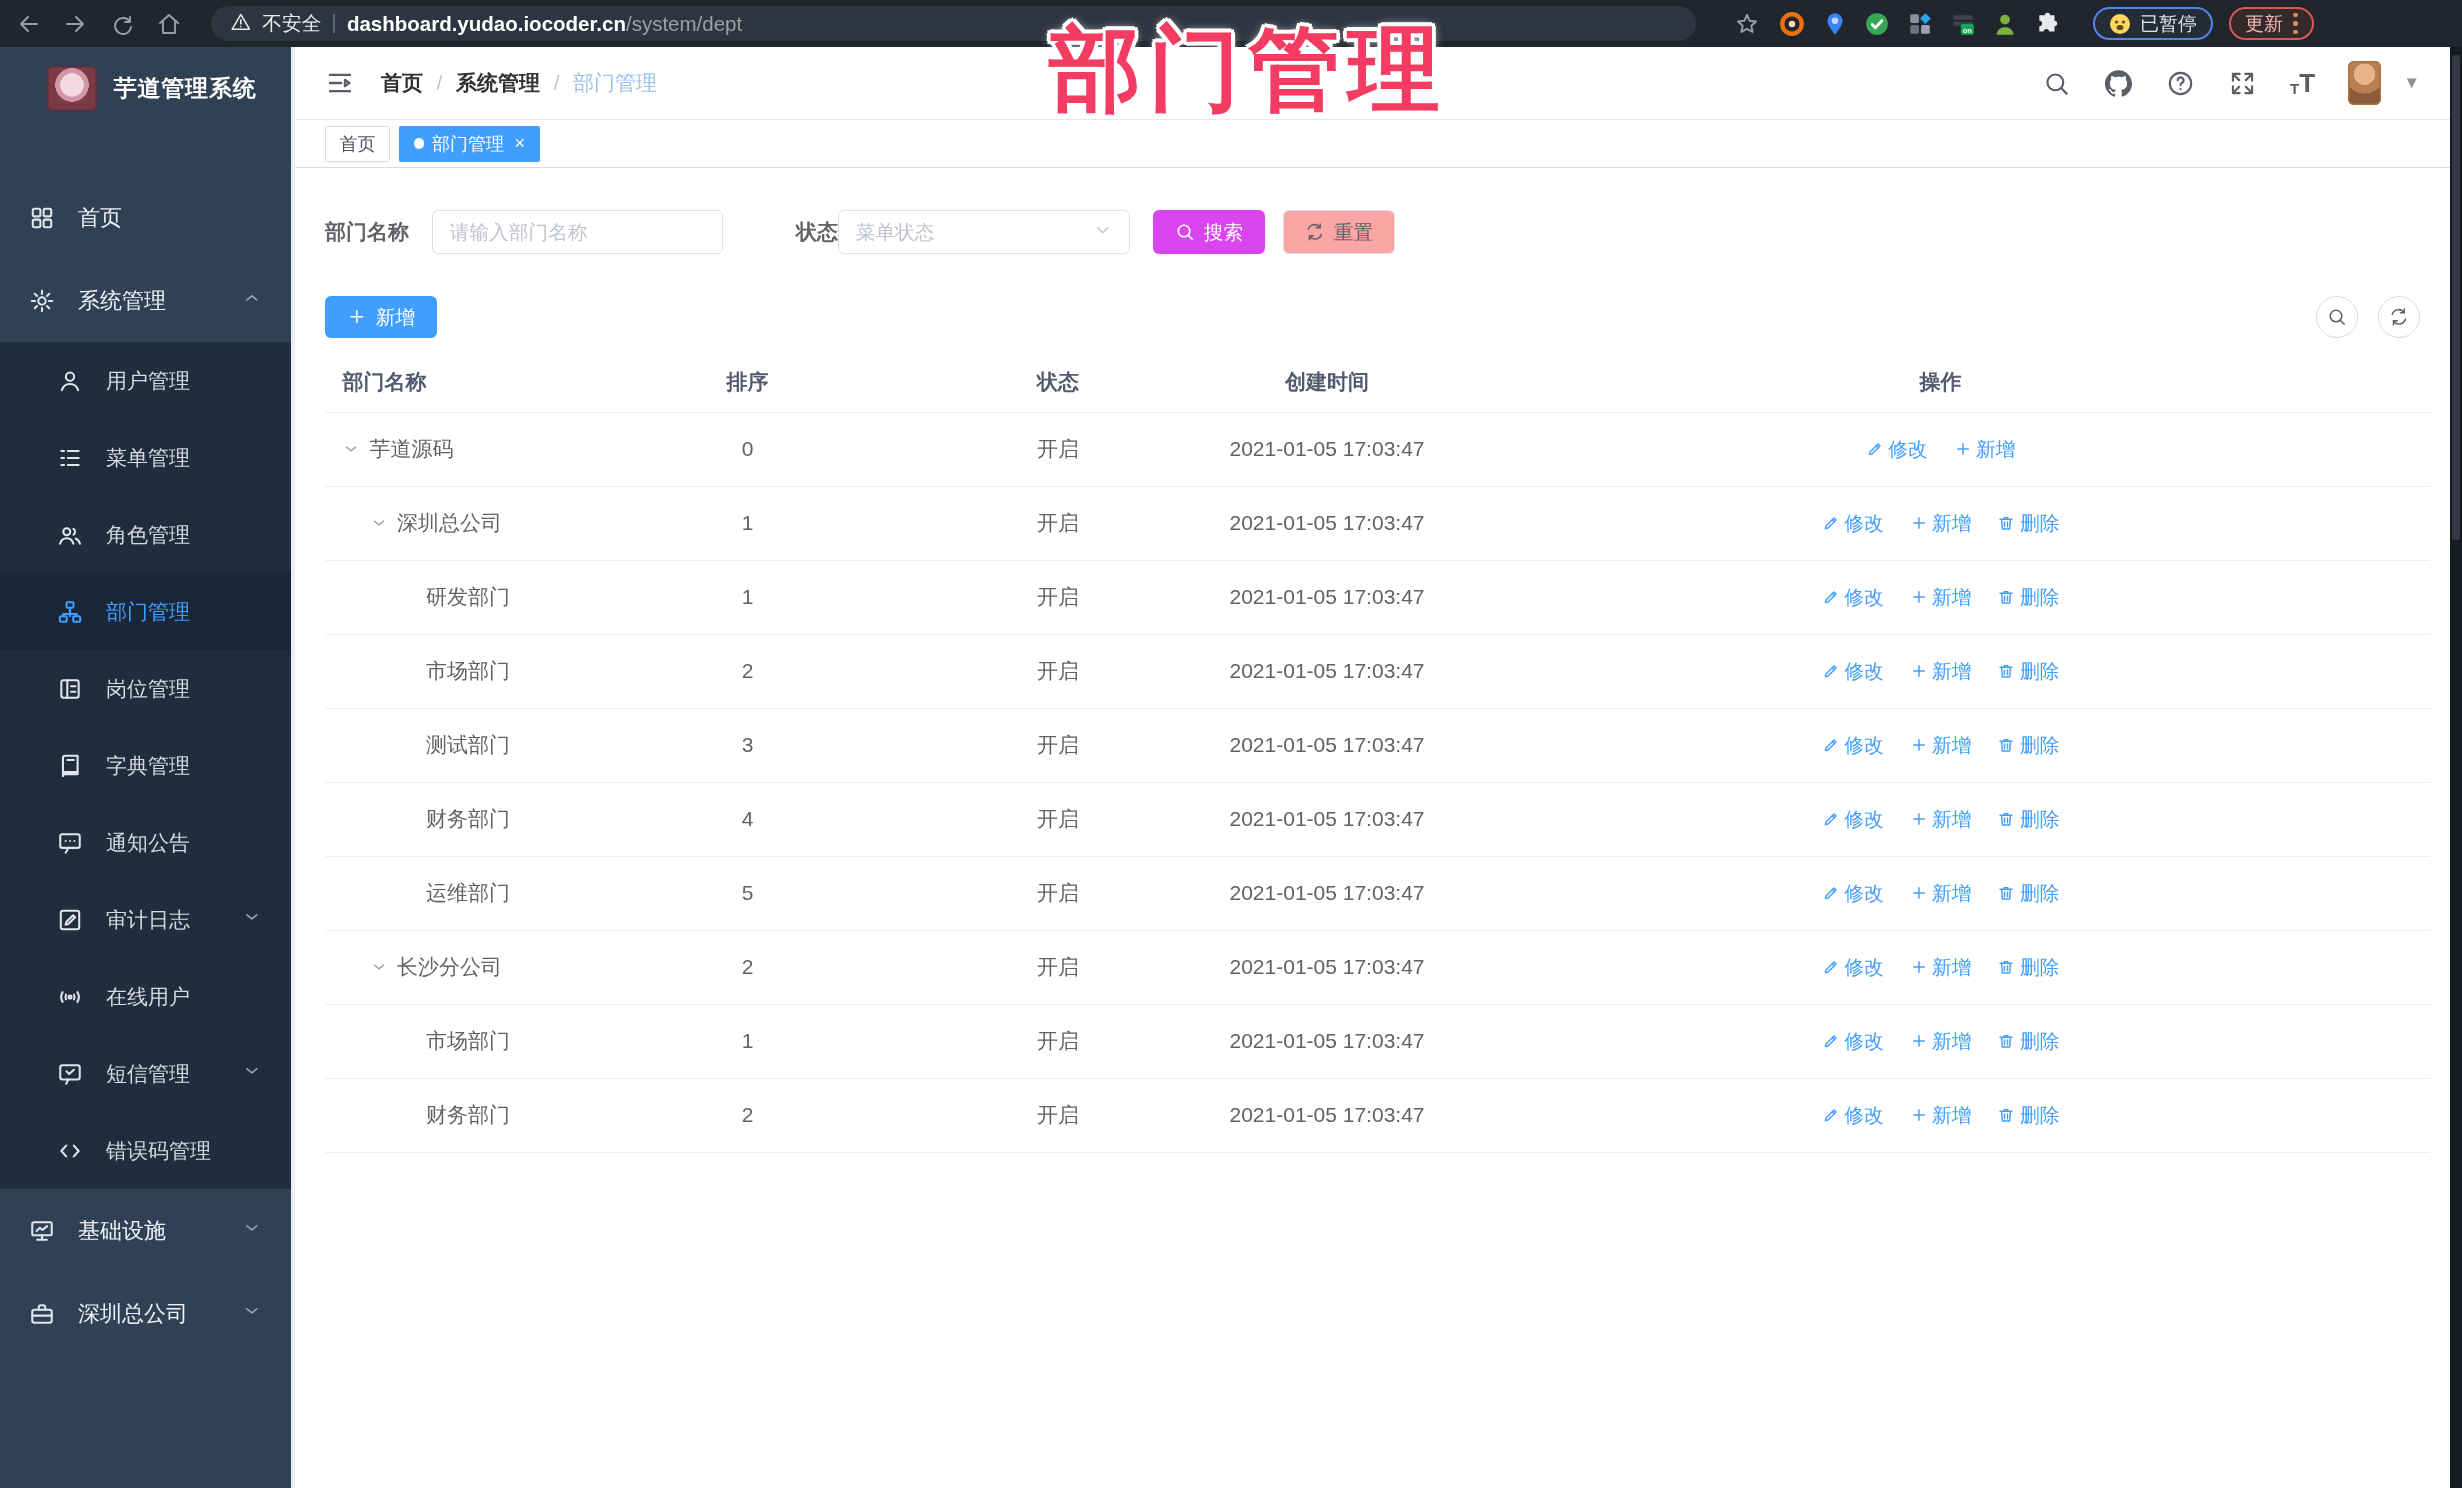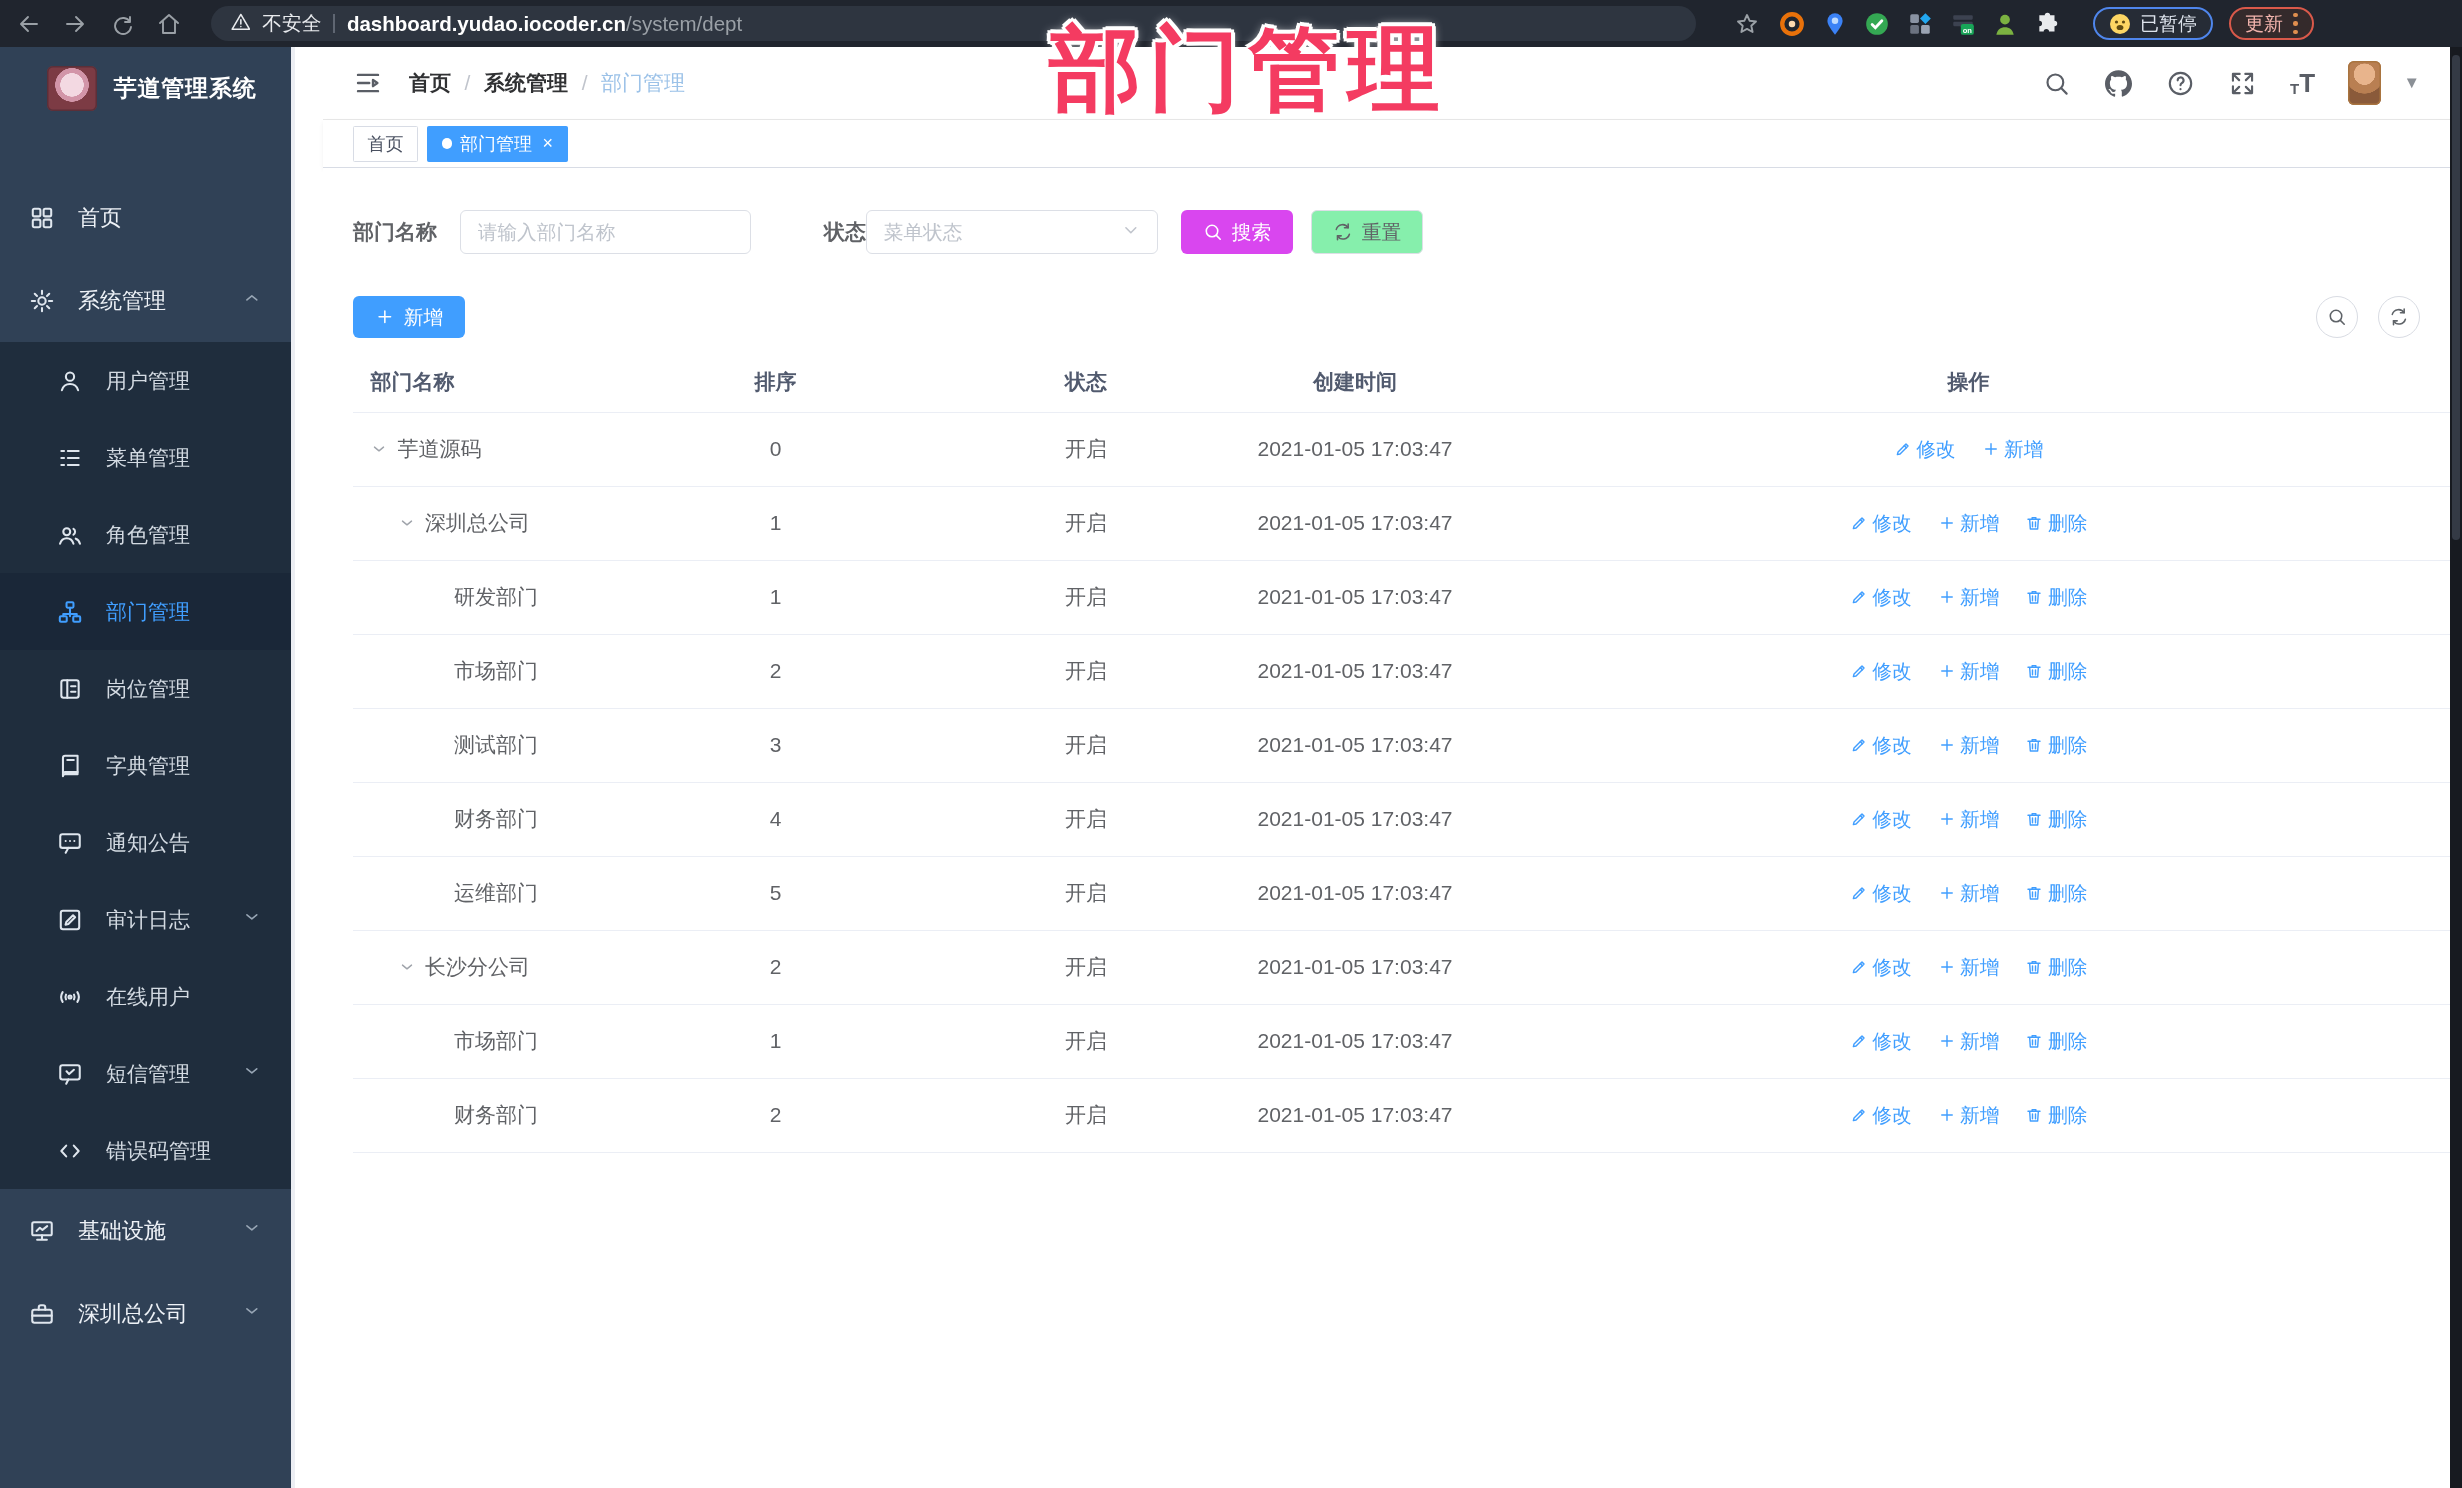--- a/index.html
+++ b/index.html
@@ -20,21 +20,21 @@
   .addr-url { font-size:20.5px; white-space:nowrap; color:#fff; font-weight:600; }
   .addr-url .path { color:#9aa0a6; font-weight:400; }
   .ext-ic { width:26px; height:26px; display:flex; align-items:center; justify-content:flex-start; flex:0 0 auto; position:relative; }
   .pill { height:33px; border-radius:16.7px; display:flex; align-items:center; gap:7.6px; padding:0 13.6px; flex:0 0 auto; }
   .paused-pill { border:2.3px solid #4f86ec; background:#262c36; color:#dde3ec; font-size:19px; }
   .update-pill { border:2.3px solid #d9594a; background:#342a2b; color:#f1b3ac; font-size:19px; gap:10.6px; }
   .kebab { display:flex; flex-direction:column; gap:3.8px; }
   .kebab i { width:4.5px; height:4.5px; border-radius:50%; background:#e08f4f; }
 
   
-  .shell { position:absolute; left:0; top:47px; width:2462px; height:1441px; display:flex;gap:28px; }
+  .shell { position:absolute; left:0; top:47px; width:2462px; height:1441px; display:flex; }
 
   
   .sidebar { width:295px; height:100%; background:#304156; flex:0 0 auto; position:relative; color:#cfd7e0; }
   .sidebar::after { content:""; position:absolute; right:0; top:0; width:4.5px; height:100%; background:#eceef3; }
   .logo-row { height:83px; display:flex; align-items:center; gap:16.7px; padding:0 0 0 47px; }
   .logo-img { width:50px; height:45px; border-radius:6px; flex:0 0 auto;
     background: radial-gradient(circle at 50% 42%, #f3d9e2 0 32%, #d295a8 33% 46%, #7c3b44 47% 100%);
     box-shadow: inset 0 0 0 1.5px #5c2f38; }
   .logo-title { color:#fff; font-size:23px; font-weight:700; letter-spacing:0.8px; }
   .menu { position:absolute; top:129px; left:0; right:4.5px; }
@@ -83,21 +83,21 @@
   .inp { height:44px; border:1.5px solid #dcdfe6; border-radius:6px; background:#fff; display:flex; align-items:center;
     padding:0 16.7px; color:#bfc4cc; font-size:19.7px; }
   .inp input { border:none; outline:none; width:100%; font-size:19.7px; color:#606266; font-family:inherit; }
   .inp input::placeholder { color:#bfc4cc; }
   .sel { justify-content:space-between; cursor:pointer; }
   .sel .sel-caret { color:#c0c4cc; } .sel .sel-caret svg { width:19.7px; height:19.7px; }
   .btn { height:44px; border-radius:6px; display:inline-flex; align-items:center; justify-content:center; gap:9px;
     font-size:19.7px; cursor:pointer; border:1.5px solid transparent; padding:0 21px; }
   .btn svg { width:19.7px; height:19.7px; }
   .btn-search { background:#d946ef; color:#fff; }
-  .btn-reset { background:#86efac; color:#606266; border-color:#dcdfe6; }
+  .btn-reset { background:#fca5a5; color:#606266; border-color:#dcdfe6; }
   .btn-add { background:#409EFF; color:#fff; height:42px; }
   .toolbar-row { margin-top:42px; display:flex; align-items:center; }
   .circle-btns { margin-left:auto; display:flex; gap:19.7px; margin-right:12px; }
   .c-btn { width:42px; height:42px; border-radius:50%; border:1.5px solid #d9dce3; background:#fff; color:#5f6368;
     display:flex; align-items:center; justify-content:center; cursor:pointer; }
   .c-btn svg { width:19.7px; height:19.7px; }
 
   
   .table { margin-top:13.6px; width:2105px; }
   .t-grid { display:grid; grid-template-columns:256px 333px 288px 250px 977px; align-items:center; }

